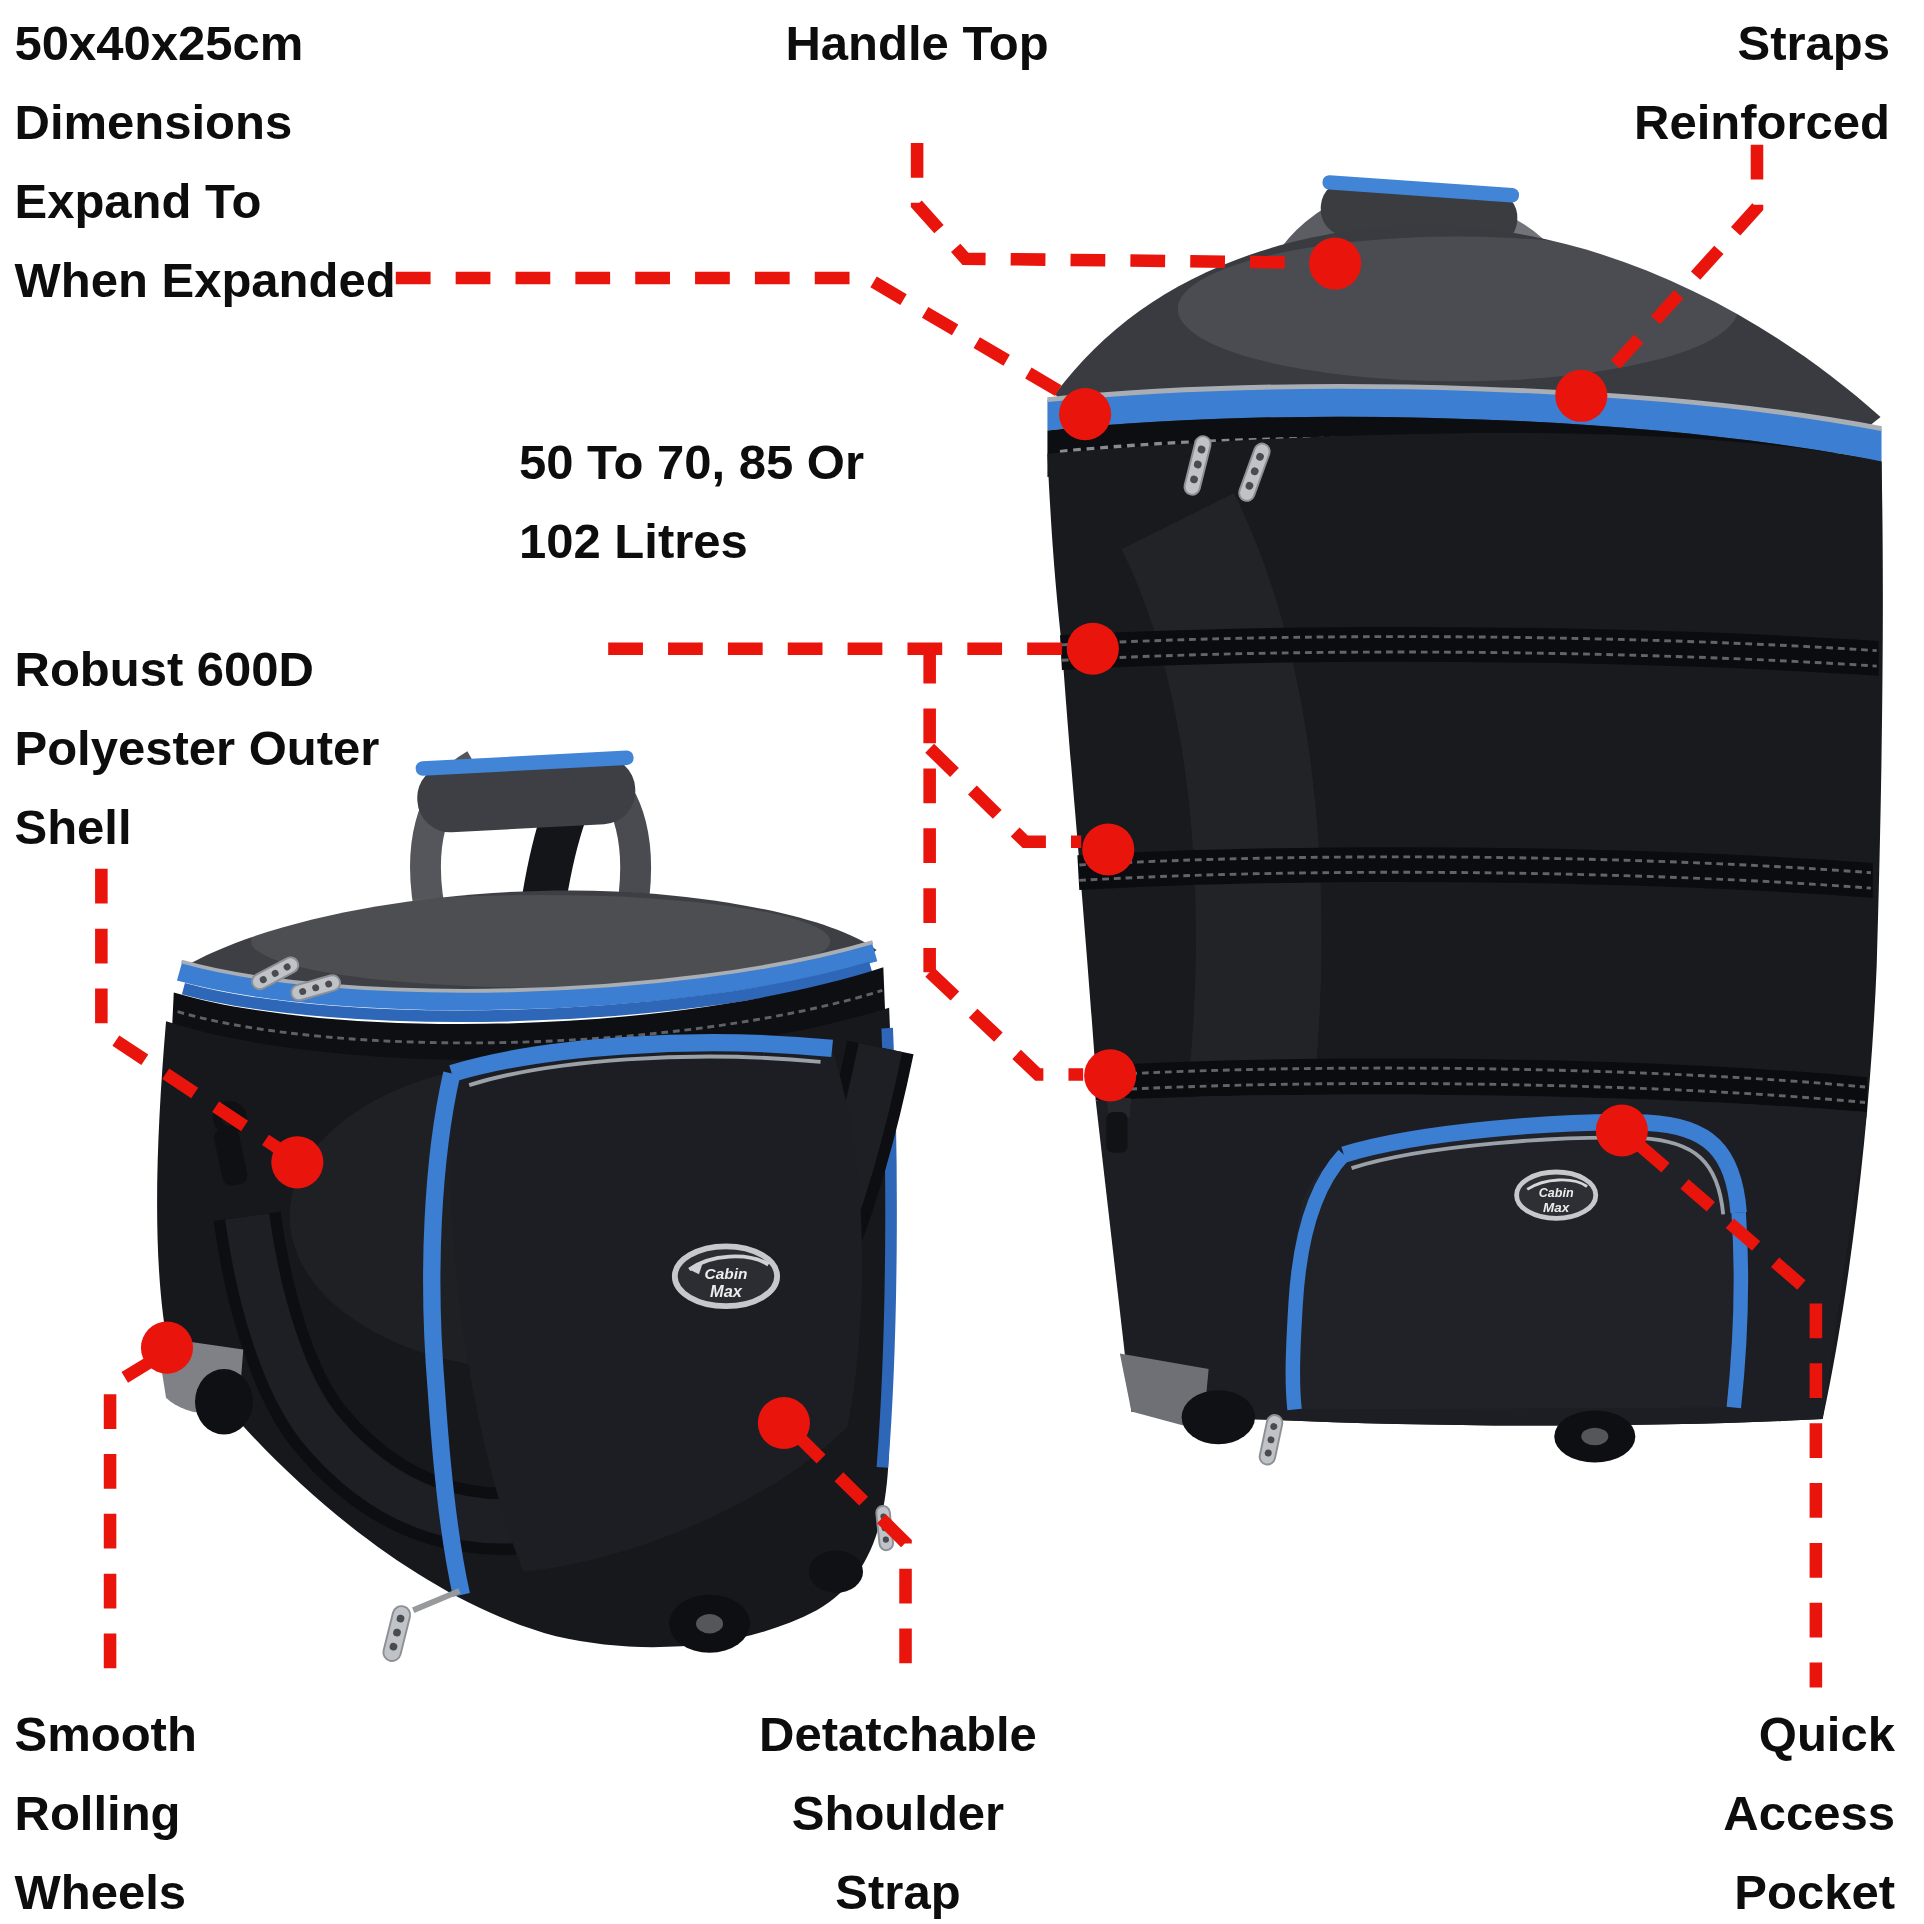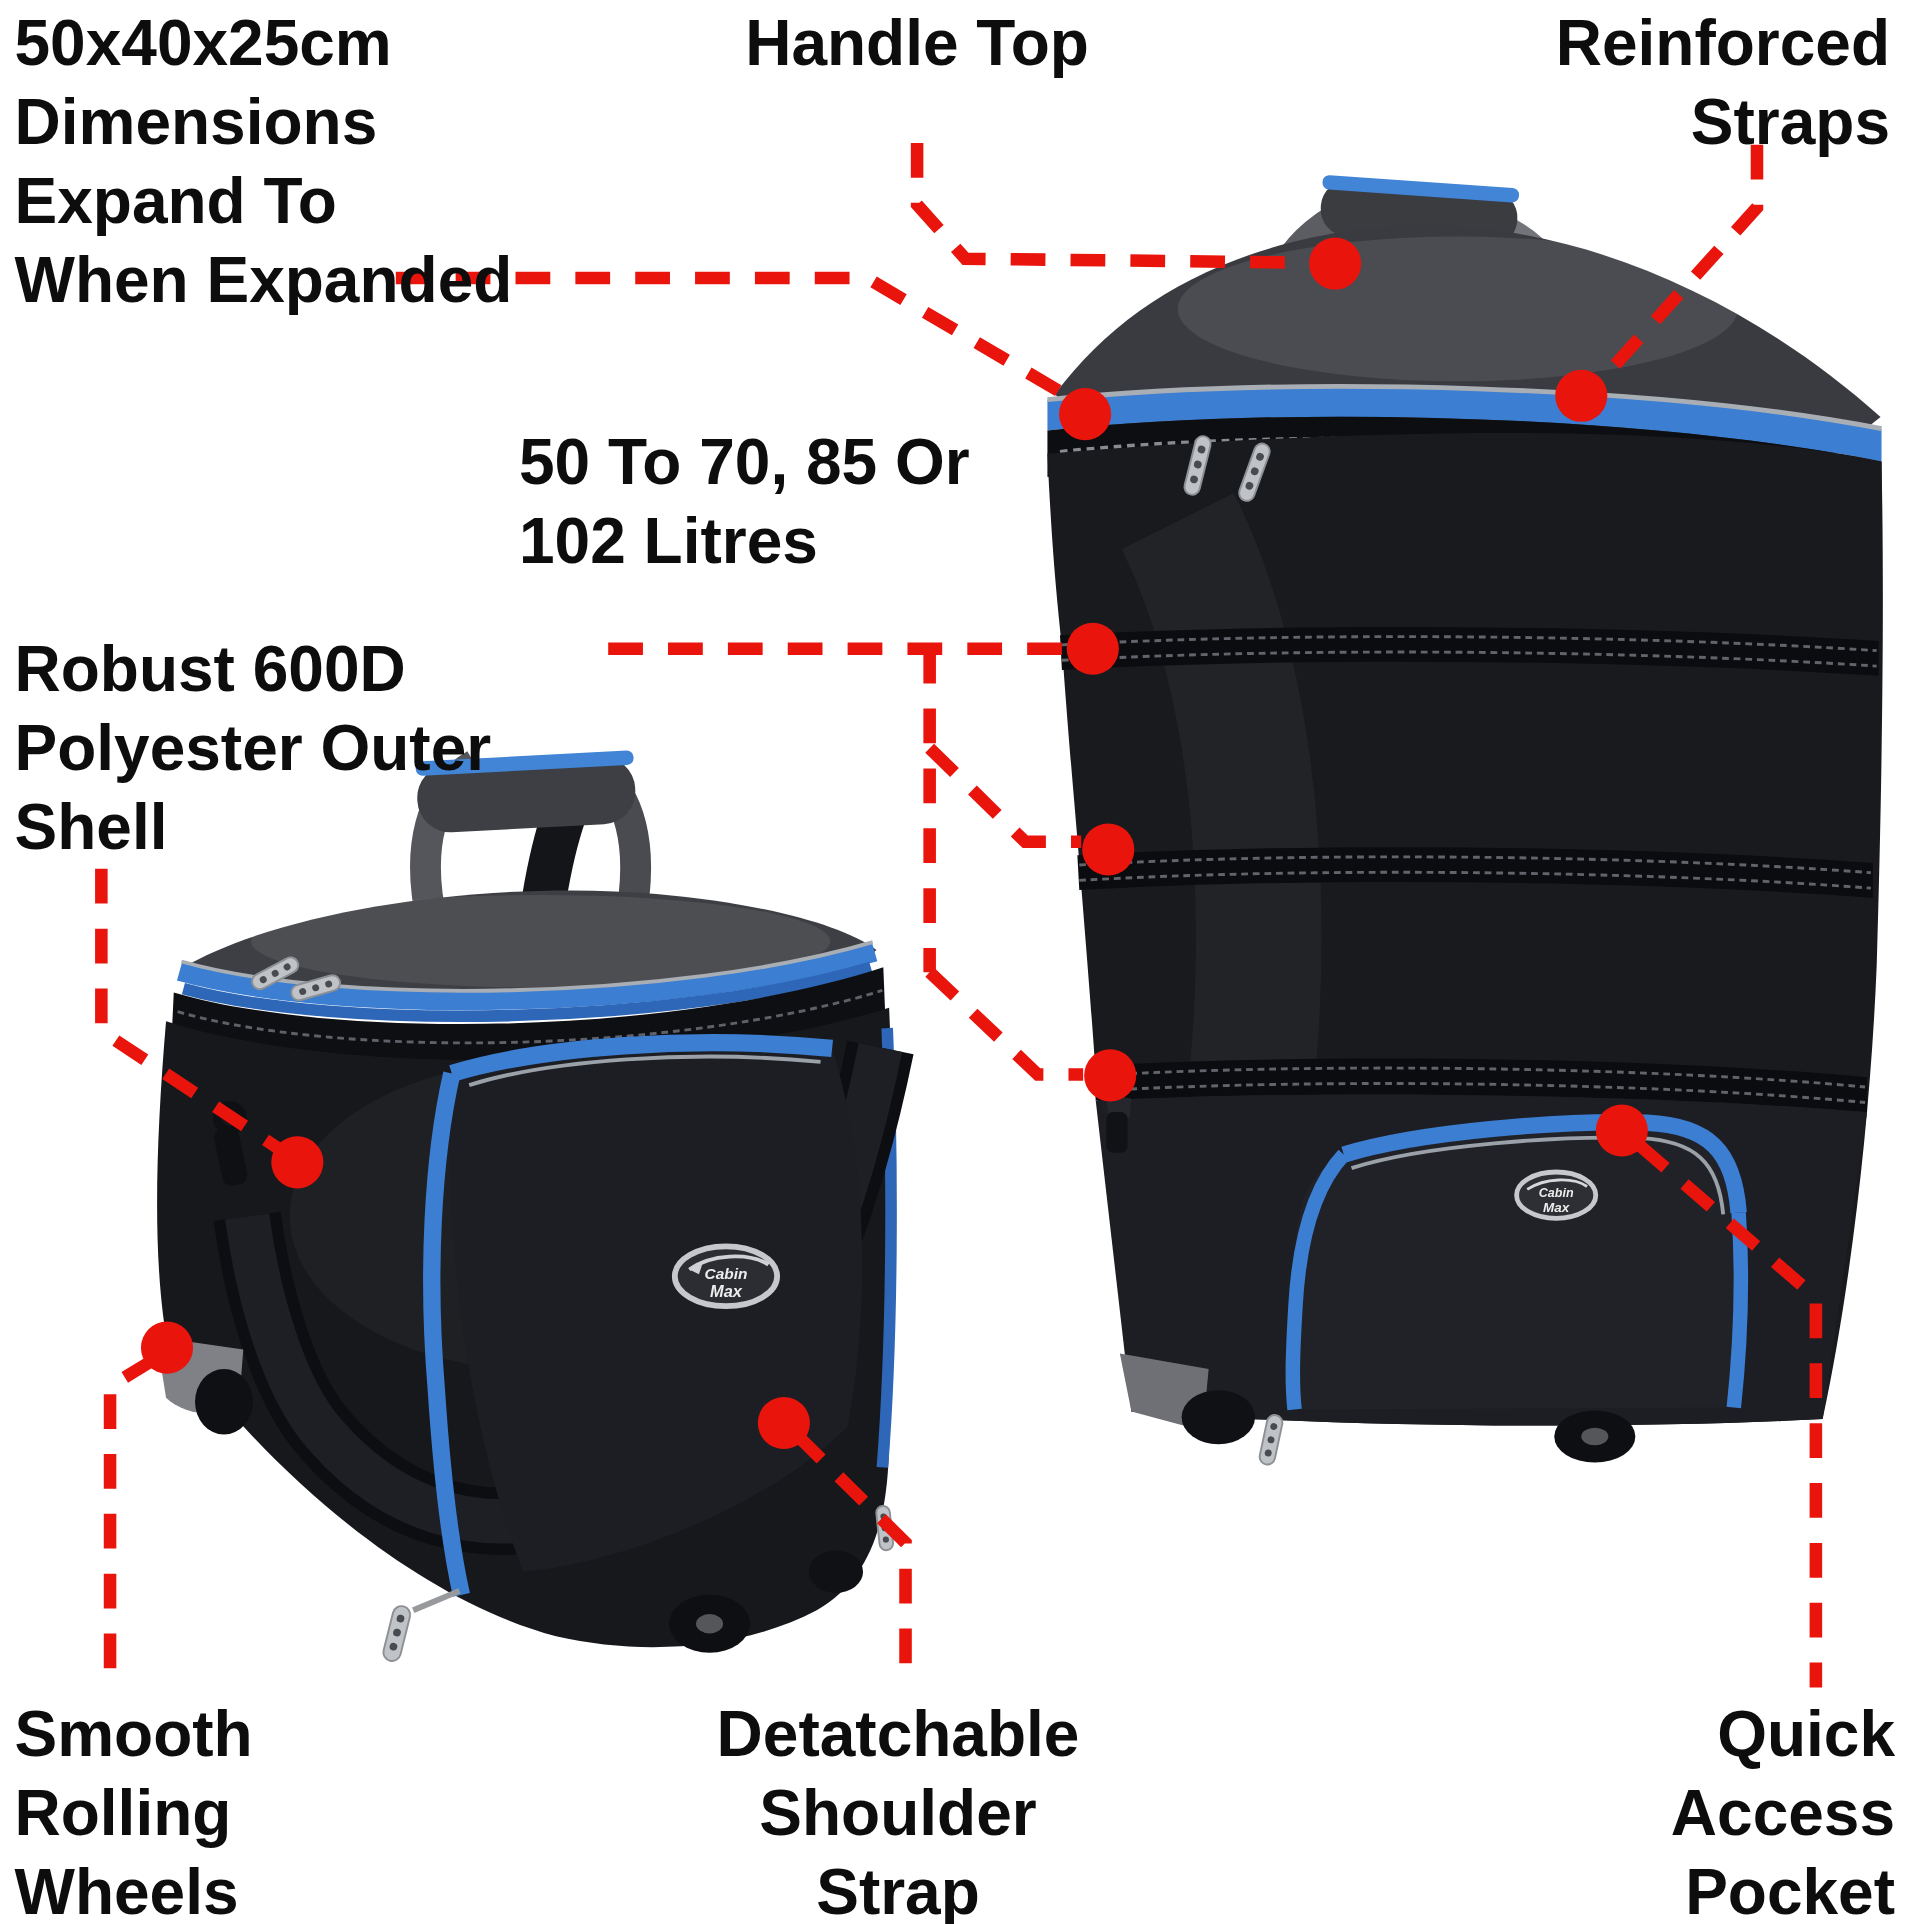--- a/index.html
+++ b/index.html
@@ -1,20 +1,20 @@
 <!DOCTYPE html>
 <html><head>
 <meta charset="utf-8">
 <style>
   html,body{margin:0;padding:0;background:#ffffff;}
   body{width:1924px;height:1924px;position:relative;overflow:hidden;
        font-family:"Liberation Sans", sans-serif;}
   .stage{position:absolute;inset:0;width:1924px;height:1924px;}
   svg.art{position:absolute;left:0;top:0;width:1924px;height:1924px;}
-  .callout{position:absolute;font-weight:700;font-size:64px;line-height:79px;
+  .callout{position:absolute;font-weight:700;font-size:49px;line-height:79px;
            color:#0d0d0d;white-space:nowrap;letter-spacing:0px;}
   .ta-c{text-align:center;transform:translateX(-50%);}
   .ta-r{text-align:right;}
   .logo-text{font-family:"Liberation Sans", sans-serif;font-style:italic;
              font-weight:700;fill:#eceded;}
 </style>
 </head>
 <body>
 
 <div class="stage">
@@ -241,22 +241,22 @@
     <div>Dimensions</div>
     <div>Expand To</div>
     <div>When Expanded</div>
   </div>
 
   <div class="callout ta-c" style="left:917px;top:3.9px;">
     <div>Handle Top</div>
   </div>
 
   <div class="callout ta-r" style="right:34px;top:3.9px;">
+    <div>Straps</div>
     <div>Reinforced</div>
-    <div>Straps</div>
   </div>
 
   <div class="callout" style="left:519px;top:423px;">
     <div>50 To 70, 85 Or</div>
     <div>102 Litres</div>
   </div>
 
   <div class="callout" style="left:14.5px;top:630px;">
     <div>Robust 600D</div>
     <div>Polyester Outer</div>

